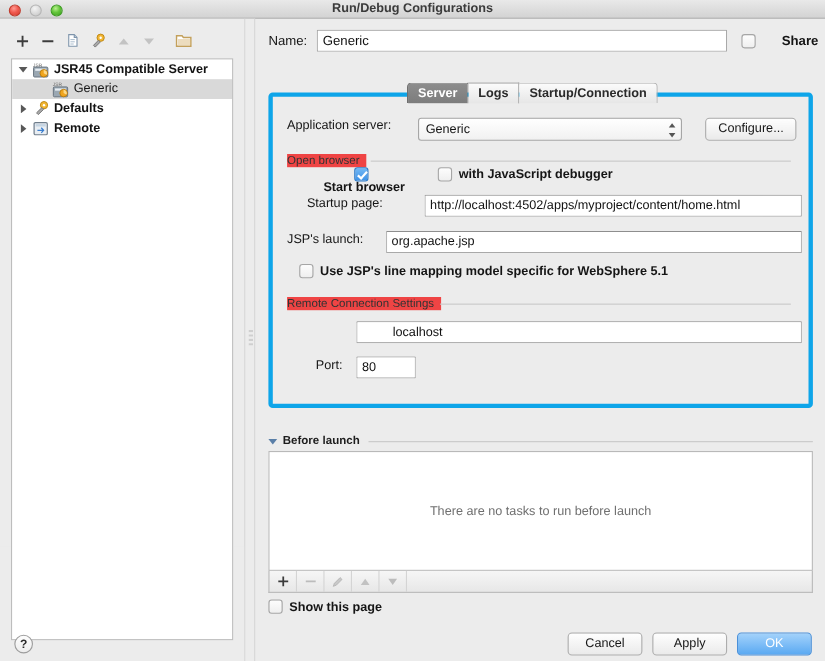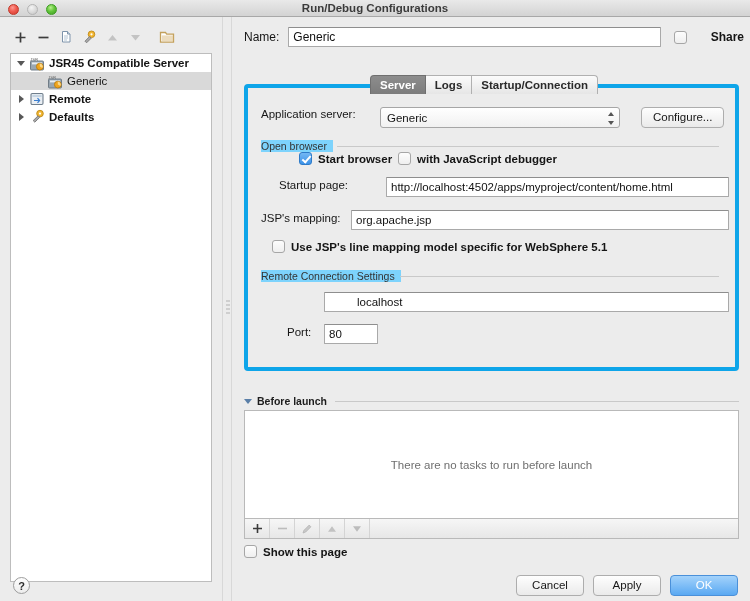--- a/index.html
+++ b/index.html
@@ -290,21 +290,21 @@
     box-sizing: border-box;
     cursor: default;
     line-height: 19px;
     white-space: nowrap;
   }
 
   .group-title {
     position: absolute;
     font-size: 10.5px;
     color: #333;
-    background: #7dd3fc;
+    background: #ef4444;
     padding-right: 6px;
   }
   .group-line {
     position: absolute;
     height: 1px;
     background: #c9c9c9;
   }
 
   .text-input {
     height: 20px;
@@ -511,40 +511,40 @@
       </span>
       <span class="tlabel">Generic</span>
     </div>
 
     <div class="tree-row">
       <span class="twisty">
           <i class="arrow-r"></i>
         </span>
       <span class="ticon">
         <svg width="17" height="16" viewBox="0 0 17 16">
-          <rect x="2" y="2.5" width="12" height="11" rx="1.2" fill="#e9eef3" stroke="#6f7e8c" stroke-width="1.1"></rect>
-          <path d="M5 9.5 h5 M8.5 7.2 L10.6 9.5 L8.5 11.8" stroke="#3b7fd0" stroke-width="1.2" fill="none"></path>
-          <rect x="3.4" y="3.8" width="9.2" height="2.2" fill="#c5d4e2"></rect>
+          <circle cx="11" cy="4.6" r="3.3" fill="#f2b632" stroke="#c08a16" stroke-width="0.9"></circle>
+          <circle cx="11" cy="4.6" r="1.1" fill="#ffffff"></circle>
+          <path d="M9.1 6.8 L4.2 11.6 l1.6 1.6 L10.7 8.4 z" fill="#a8a8a8" stroke="#787878" stroke-width="0.9"></path>
         </svg>
       </span>
-      <span class="tlabel">Remote</span>
+      <span class="tlabel">Defaults</span>
     </div>
 
     <div class="tree-row">
       <span class="twisty">
           <i class="arrow-r"></i>
         </span>
       <span class="ticon">
         <svg width="17" height="16" viewBox="0 0 17 16">
-          <circle cx="11" cy="4.6" r="3.3" fill="#f2b632" stroke="#c08a16" stroke-width="0.9"></circle>
-          <circle cx="11" cy="4.6" r="1.1" fill="#ffffff"></circle>
-          <path d="M9.1 6.8 L4.2 11.6 l1.6 1.6 L10.7 8.4 z" fill="#a8a8a8" stroke="#787878" stroke-width="0.9"></path>
+          <rect x="2" y="2.5" width="12" height="11" rx="1.2" fill="#e9eef3" stroke="#6f7e8c" stroke-width="1.1"></rect>
+          <path d="M5 9.5 h5 M8.5 7.2 L10.6 9.5 L8.5 11.8" stroke="#3b7fd0" stroke-width="1.2" fill="none"></path>
+          <rect x="3.4" y="3.8" width="9.2" height="2.2" fill="#c5d4e2"></rect>
         </svg>
       </span>
-      <span class="tlabel">Defaults</span>
+      <span class="tlabel">Remote</span>
     </div>
 
   </div>
 </div>
 
 <div class="splitter">
   <div class="grip">
     <i></i>
       <i></i>
       <i></i>
@@ -579,36 +579,36 @@
       <span class="spin">
           <i class="up"></i>
           <i class="dn"></i>
         </span>
     </div>
     <button class="btn" style="position:absolute; left:393px; top:19px;">Configure...</button>
 
     <div class="group-title" style="left:13px; top:52px;">Open browser</div>
     <div class="group-line" style="left:89px; top:58px; width:382px;"></div>
 
-    <div class="cb-row" style="position:absolute; left:51px; top:64px;">
+    <div class="cb-row" style="position:absolute; left:40px; top:64px;flex-direction:column;">
       <span class="checkbox checked"></span>
       <span class="cb-label">Start browser</span>
     </div>
     <div class="cb-row" style="position:absolute; left:150px; top:64px;">
       <span class="checkbox"></span>
       <span class="cb-label">with JavaScript debugger</span>
     </div>
 
     <div class="field-row" style="left:31px; top:91px;">
       <span class="field-label">Startup page:</span>
     </div>
     <input class="text-input" type="text" style="position: absolute; left: 138px; top: 89px; width: 343px;" value="http://localhost:4502/apps/myproject/content/home.html">
 
     <div class="field-row" style="left:13px; top:124px;">
-      <span class="field-label">JSP's mapping:</span>
+      <span class="field-label">JSP's launch:</span>
     </div>
     <input class="text-input" type="text" style="position: absolute; left: 103px; top: 122px; width: 378px;" value="org.apache.jsp">
 
     <div class="cb-row" style="position:absolute; left:24px; top:152px;">
       <span class="checkbox"></span>
       <span class="cb-label">Use JSP's line mapping model specific for WebSphere 5.1</span>
     </div>
 
     <div class="group-title" style="left:13px; top:182px;">Remote Connection Settings</div>
     <div class="group-line" style="left:152px; top:188px; width:319px;"></div>

